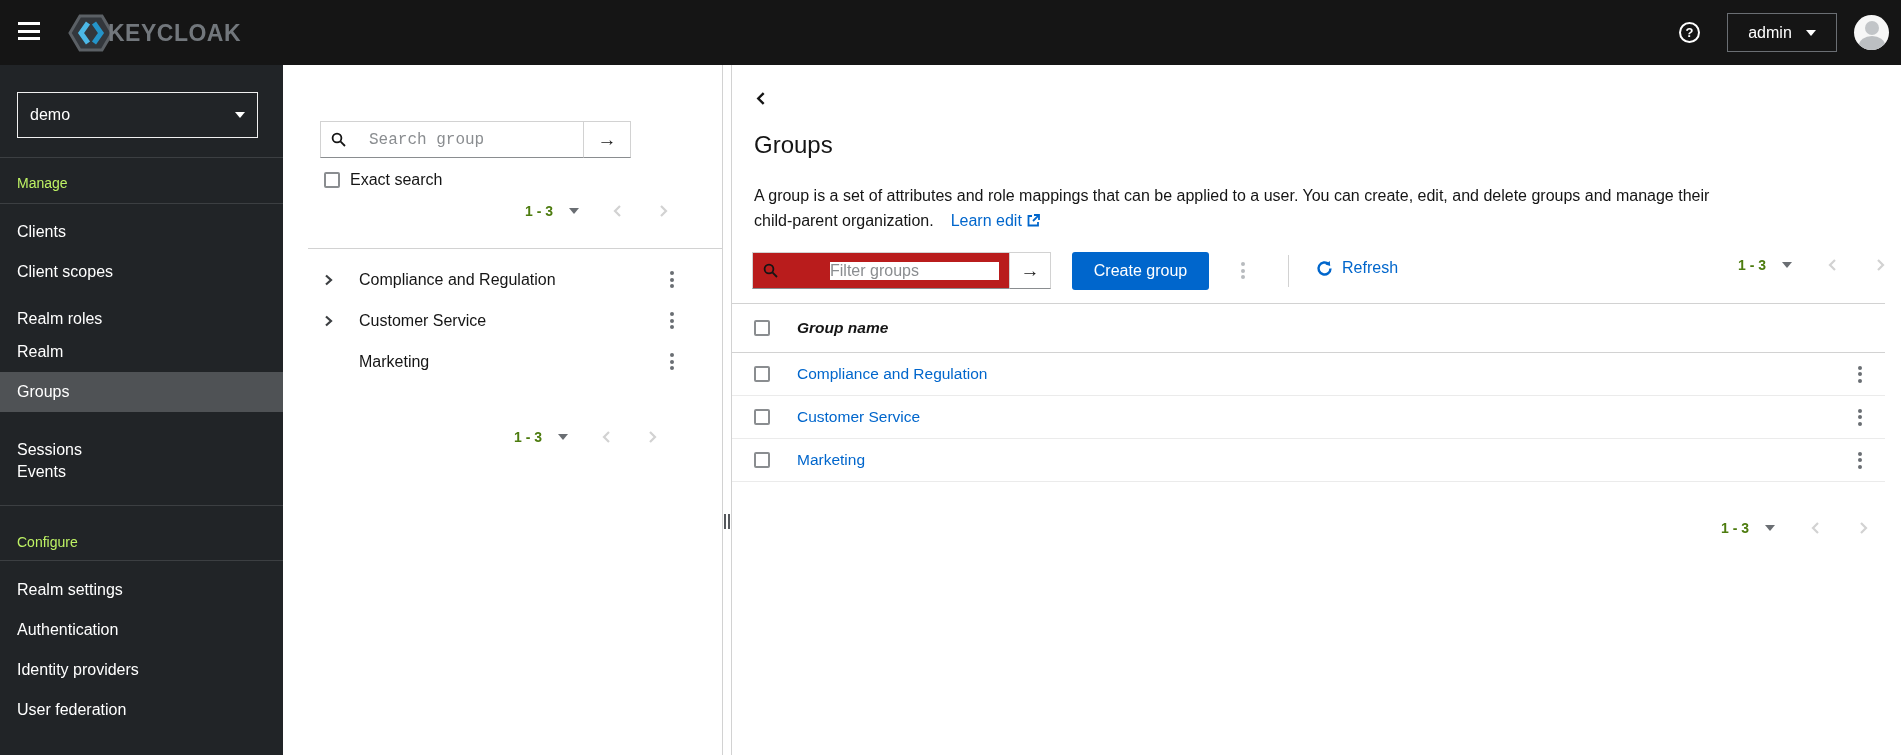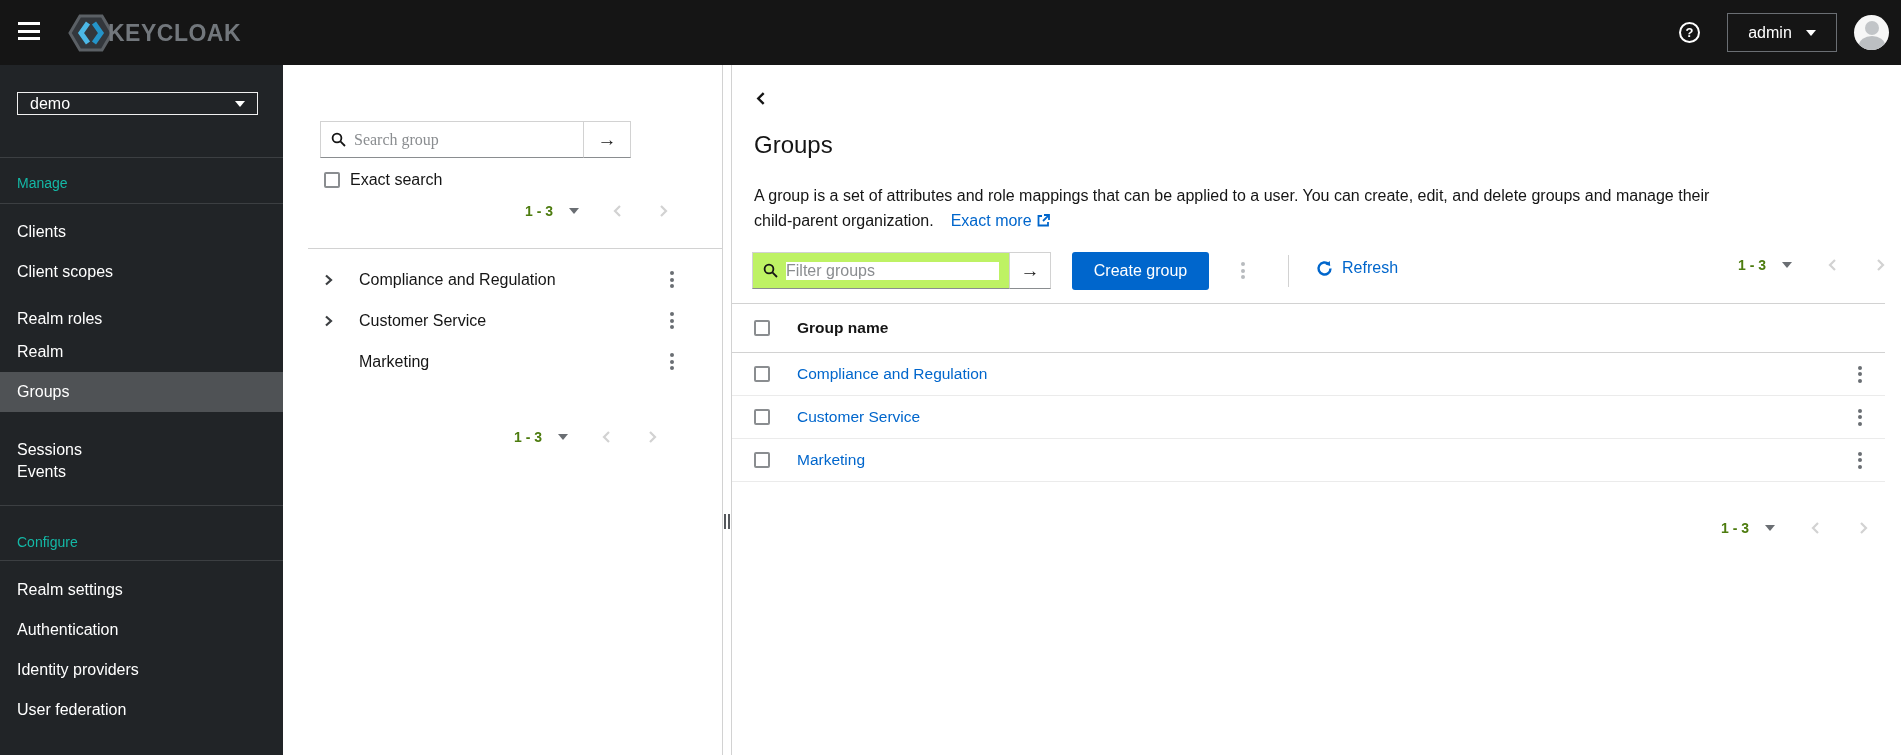--- a/index.html
+++ b/index.html
@@ -18,33 +18,33 @@
                font-size:13px; font-weight:700; display:flex; align-items:center; justify-content:center; margin-right:27px; }
   .user-dd { width:110px; height:39px; border:1px solid #6a6e73; display:flex; align-items:center;
              justify-content:center; gap:14px; color:#fff; font-size:16px; margin-right:17px; cursor:pointer; }
   .caret-down { width:0; height:0; border-left:5px solid transparent; border-right:5px solid transparent; border-top:6px solid #fff; }
   .avatar { width:35px; height:35px; border-radius:50%; background:#f7f7f7; position:relative; overflow:hidden; margin-right:12px; }
   .avatar .head { position:absolute; left:10.5px; top:6px; width:14px; height:14px; border-radius:50%; background:#c2c5c8; }
   .avatar .bodyp { position:absolute; left:4.5px; top:21px; width:26px; height:18px; border-radius:50% 50% 0 0; background:#bcbfc2; }
 
   
   #sidebar { position:absolute; left:0; top:65px; width:283px; height:690px; background:#212427; }
-  .realm-select { position:absolute; left:17px; top:27px; width:241px; height:23px; border:1px solid #f0f0f0;
+  .realm-select { position:absolute; left:17px; top:27px; width:241px; height:46px; border:1px solid #f0f0f0;
                   display:flex; align-items:center; justify-content:space-between; padding:0 12px; color:#fff; font-size:16px; cursor:pointer; }
   .nav-div { position:absolute; left:0; width:283px; height:1px; background:#3c3f42; }
-  .nav-section-label { position:absolute; left:17px; font-size:14px; color:#14b8a6; }
+  .nav-section-label { position:absolute; left:17px; font-size:14px; color:#bef264; }
   .nav-item { position:absolute; left:0; width:283px; height:40px; display:flex; align-items:center;
               padding-left:17px; color:#fff; font-size:16px; cursor:pointer; }
   .nav-item.active { background:#4f5255; }
 
   
   #treepanel { position:absolute; left:283px; top:65px; width:440px; height:690px; background:#fff; border-right:1px solid #d2d2d2; }
   .sg-input { position:absolute; left:37px; top:56px; width:312px; height:37px; display:flex; }
   .sg-field { width:264px; height:37px; border:1px solid #d2d2d2; border-bottom-color:#8a8d90; display:flex; align-items:center; padding:0 10px; background:#fff; }
-  .sg-field input { border:0; outline:0; flex:1; font-size:16px; font-family:Liberation Serif, serif; color:#0f766e; margin-left:8px; min-width:0; }
+  .sg-field input { border:0; outline:0; flex:1; font-size:16px; font-family:Liberation Mono, monospace; color:#0f766e; margin-left:23px; min-width:0; }
   .sg-field input::placeholder { color:#8a8d90; }
   .sg-arrow { width:48px; height:37px; border:1px solid #d2d2d2; border-left:1px solid #d2d2d2; border-bottom-color:#8a8d90; margin-left:-1px;
               display:flex; align-items:center; justify-content:center; font-size:19px; color:#151515; background:#fff; cursor:pointer; }
   .checkbox { width:16px; height:16px; border:2px solid #8a8d90; border-radius:2px; background:#fff; cursor:pointer; flex:none; }
   .exact-row { position:absolute; left:41px; top:106px; display:flex; align-items:center; gap:10px; font-size:16px; }
   .pagination { display:flex; align-items:center; }
   .pag-range { font-size:14px; font-weight:700; color:#4d7c0f; cursor:pointer; }
   .pag-caret { width:0; height:0; border-left:5px solid transparent; border-right:5px solid transparent; border-top:6px solid #6a6e73; margin-left:16px; cursor:pointer; }
   .pag-chev { margin-left:33px; cursor:default; display:flex; }
   .tree-div { position:absolute; left:25px; top:183px; width:415px; height:1px; background:#d2d2d2; }
@@ -65,40 +65,40 @@
 
   
   #main { position:absolute; left:732px; top:65px; width:1169px; height:690px; background:#fff; }
   .back-chev { position:absolute; left:20px; top:24px; width:18px; height:18px; display:flex; align-items:center; justify-content:center; cursor:pointer; }
   .page-title { position:absolute; left:22px; top:66px; font-size:24px; font-weight:400; color:#151515; }
   .desc { position:absolute; left:22px; top:118px; font-size:16px; line-height:25px; color:#151515; width:1120px; }
   .learn-more { color:#0066cc; text-decoration:none; margin-left:17px; cursor:pointer; }
   .ext-icon { display:inline-block; margin-left:5px; vertical-align:-1px; }
 
   .mf-input { position:absolute; left:20px; top:187px; display:flex; }
-  .mf-field { width:258px; height:37px; border:1px solid #d2d2d2; border-bottom-color:#8a8d90; display:flex; align-items:center; padding:0 10px; background:#bef264; }
+  .mf-field { width:258px; height:37px; border:1px solid #d2d2d2; border-bottom-color:#8a8d90; display:flex; align-items:center; padding:0 10px; background:#b91c1c;gap:44px; }
   .mf-field input { border:0; outline:0; flex:1; font-size:16px; font-family:"Liberation Sans",sans-serif; color:#151515; margin-left:8px; min-width:0; }
   .mf-field input::placeholder { color:#8a8d90; }
   .mf-arrow { width:42px; height:37px; border:1px solid #d2d2d2; border-bottom-color:#8a8d90; margin-left:-1px; display:flex;
               align-items:center; justify-content:center; font-size:19px; color:#151515; background:#fff; cursor:pointer; }
   .create-btn { position:absolute; left:340px; top:187px; width:137px; height:38px; background:#0066cc; color:#fff;
                 border:0; border-radius:3px; font-size:16px; font-family:"Liberation Sans",sans-serif; cursor:pointer; }
   .tb-kebab { position:absolute; left:503px; top:193px; }
   .tb-kebab i { background:#b8bbbe; }
   .tb-vdiv { position:absolute; left:556px; top:190px; width:1px; height:32px; background:#d2d2d2; }
   .refresh { position:absolute; left:584px; top:194px; display:flex; align-items:center; gap:9px; color:#0066cc; font-size:16px; cursor:pointer; }
   .mp-pag-top { position:absolute; top:192px; right:15px; }
   .mp-pag-top .pag-chev, .mp-pag-bottom .pag-chev { margin-left:35px; }
   .mp-pag-bottom { position:absolute; top:455px; right:32px; }
 
   .table { position:absolute; left:0; top:238px; width:1153px; border-top:1px solid #d2d2d2; }
   .thead { height:49px; border-bottom:1px solid #d2d2d2; display:flex; align-items:center; }
   .trow { height:43px; border-bottom:1px solid #ebebeb; display:flex; align-items:center; position:relative; }
   .cell-check { margin-left:22px; }
-  .col-header { margin-left:27px; font-size:15.5px; font-weight:700; color:#151515; }
+  .col-header { margin-left:27px; font-size:15.5px; font-weight:700; color:#151515;font-style:italic; }
   .row-link { margin-left:27px; font-size:15.5px; color:#0066cc; text-decoration:none; cursor:pointer; }
   .trow .kebab { position:absolute; left:1120px; }
 
   svg { display:block; }
 </style>
 </head>
 <body>
 
 <div id="frame">
 
@@ -281,21 +281,21 @@
       <svg width="13" height="13" viewBox="0 0 12 12">
           <path d="M8 1 L3 6 L8 11" fill="none" stroke="#151515" stroke-width="2.2"></path>
         </svg>
     </div>
 
     <div class="page-title">Groups</div>
 
     <div class="desc">
       <div>A group is a set of attributes and role mappings that can be applied to a user. You can create, edit, and delete groups and manage their</div>
       <div>
-        <span>child-parent organization.</span><a class="learn-more"><span>Exact more</span><span class="ext-icon"><svg width="13" height="13" viewBox="0 0 13 13">
+        <span>child-parent organization.</span><a class="learn-more"><span>Learn edit</span><span class="ext-icon"><svg width="13" height="13" viewBox="0 0 13 13">
                 <path d="M5 2 H1.5 V11.5 H11 V8" fill="none" stroke="#0066cc" stroke-width="1.8"></path>
                 <path d="M7 1 H12 V6" fill="none" stroke="#0066cc" stroke-width="1.8"></path>
                 <line x1="6" y1="7" x2="11.4" y2="1.6" stroke="#0066cc" stroke-width="1.8"></line>
               </svg></span></a>
       </div>
     </div>
 
     <div class="mf-input">
       <div class="mf-field">
         <span>

